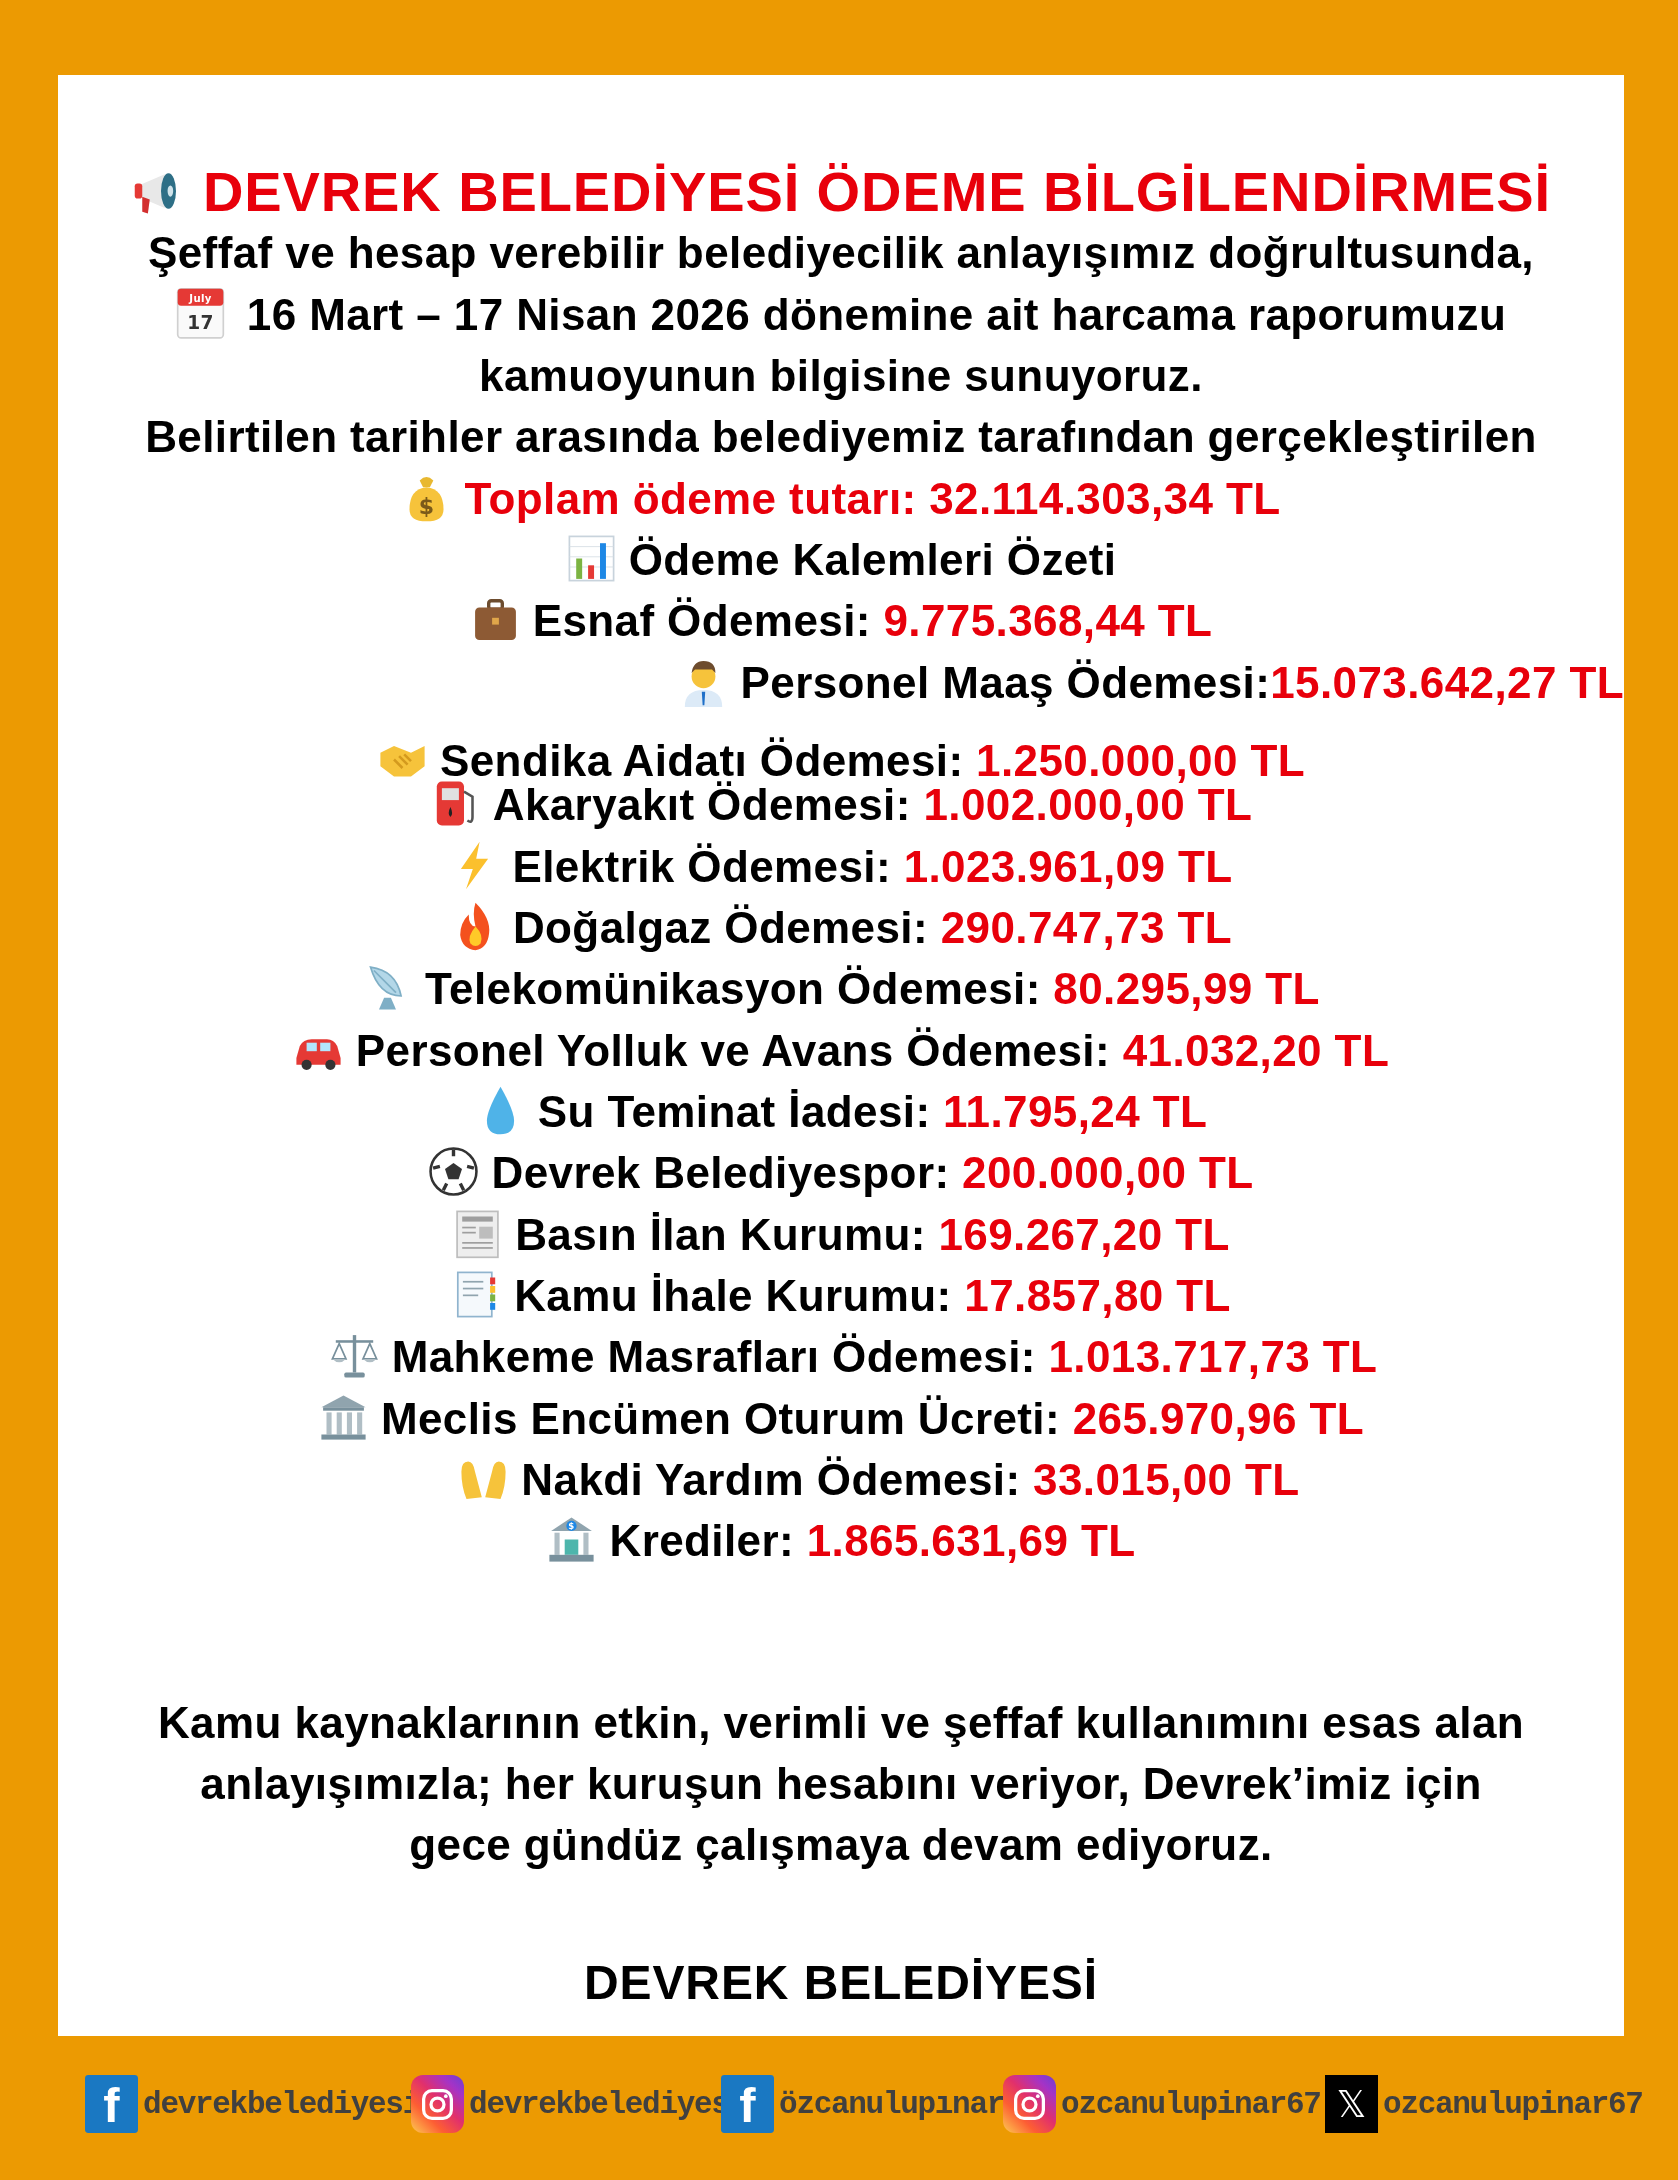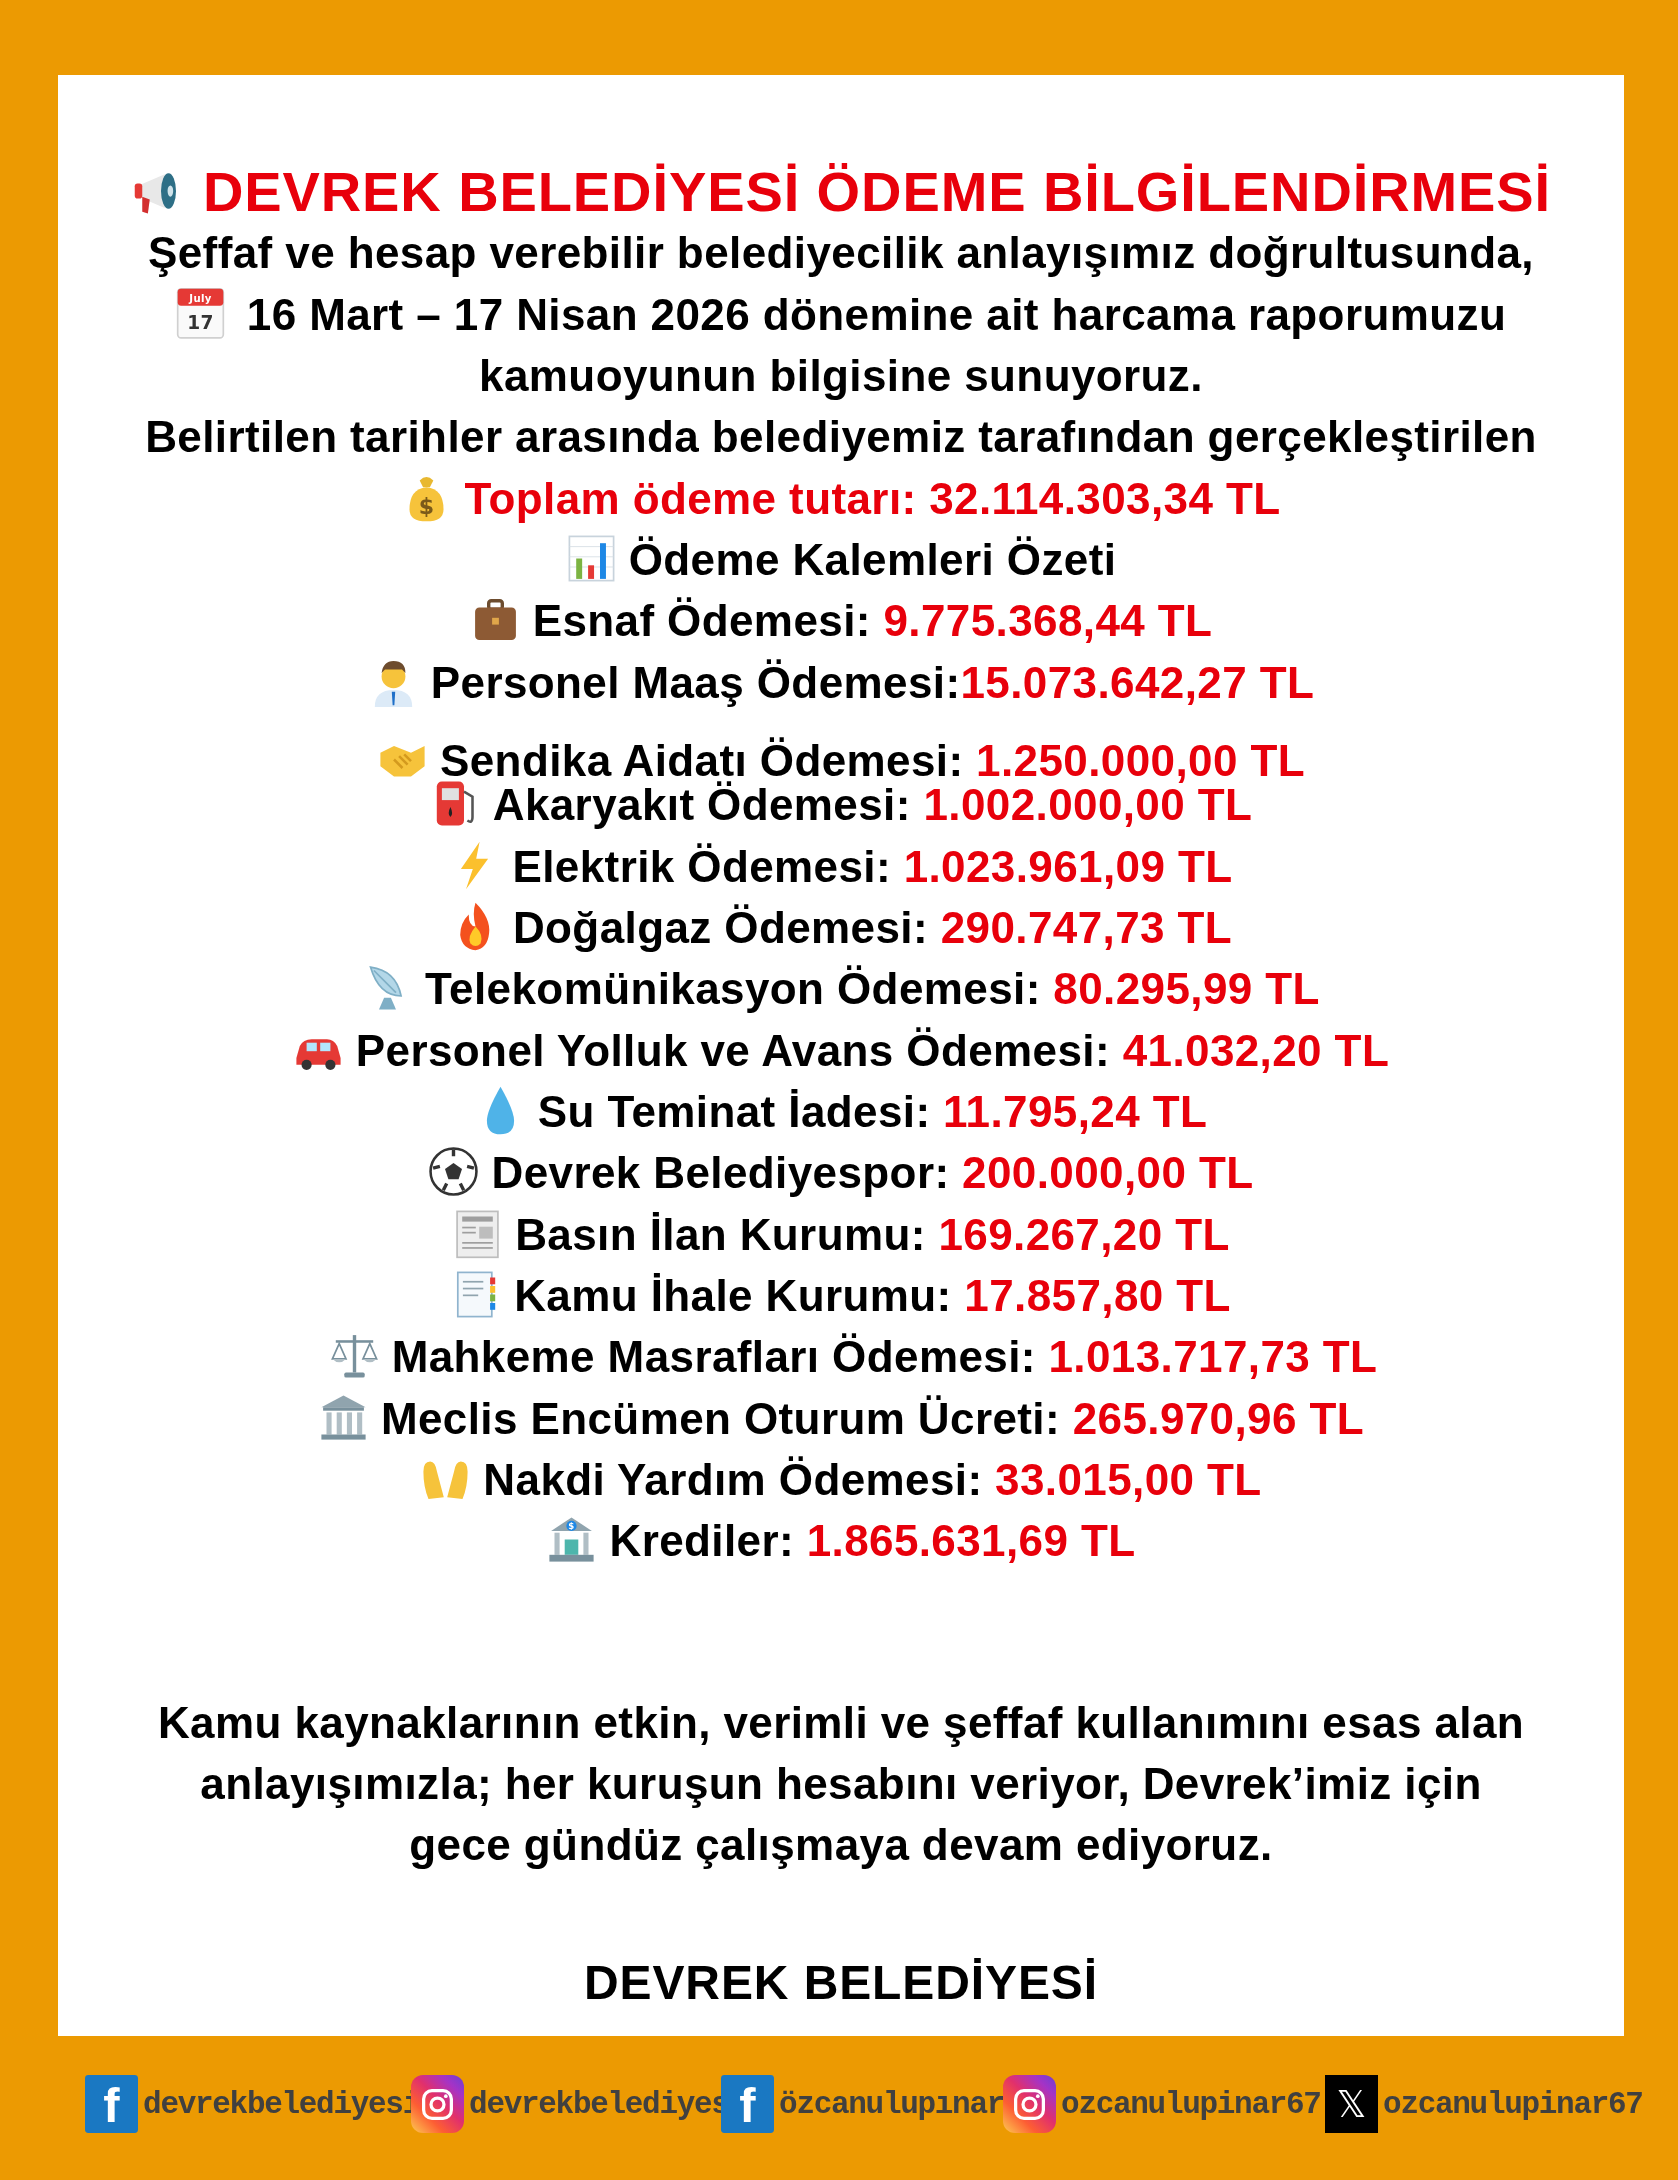--- a/index.html
+++ b/index.html
@@ -108,21 +108,21 @@
     </span><span>Ödeme Kalemleri Özeti</span>
   </div>
 
   <div class="line" style="top:515px;">
     <span class="emoji"><svg viewBox="0 0 60 60">
           <rect x="22" y="8" width="16" height="10" rx="3" fill="none" stroke="#6D4C2E" stroke-width="4"></rect>
           <rect x="6" y="16" width="48" height="38" rx="5" fill="#8D5A34"></rect>
           <rect x="26" y="28" width="8" height="8" fill="#E0A64A"></rect>
         </svg></span><span>Esnaf Ödemesi:</span> <span class="red">9.775.368,44 TL</span>
   </div>
-  <div class="line" style="top:577px;">
+  <div class="line" style="top:577px;text-align:right;">
     <span class="emoji"><svg viewBox="0 0 60 60">
           <path d="M8 60 Q8 40 30 40 Q52 40 52 60 Z" fill="#DCEAF7"></path>
           <path d="M28 42 L32 42 L31 58 L29 58 Z" fill="#1E6FC8"></path>
           <circle cx="30" cy="24" r="14" fill="#F6C33B"></circle>
           <path d="M16 20 Q18 6 30 6 Q44 6 44 20 L40 16 L20 16 Z" fill="#6D4C2E"></path>
         </svg></span><span>Personel Maaş Ödemesi:</span><span class="red">15.073.642,27 TL</span>
   </div>
   <div class="line" style="top:638px;margin-top:17px;">
     <span class="emoji"><svg viewBox="0 0 60 60">
           <path d="M4 22 L20 14 L40 22 L56 14 L56 38 L40 50 L20 50 L4 38 Z" fill="#F6C33B"></path>
@@ -214,21 +214,21 @@
     <span class="emoji"><svg viewBox="0 0 60 60">
           <path d="M4 18 L30 4 L56 18 Z" fill="#90A4AE"></path>
           <rect x="6" y="18" width="48" height="4" fill="#78909C"></rect>
           <rect x="10" y="24" width="6" height="26" fill="#B0BEC5"></rect>
           <rect x="22" y="24" width="6" height="26" fill="#B0BEC5"></rect>
           <rect x="34" y="24" width="6" height="26" fill="#B0BEC5"></rect>
           <rect x="46" y="24" width="6" height="26" fill="#B0BEC5"></rect>
           <rect x="4" y="50" width="52" height="6" fill="#78909C"></rect>
         </svg></span><span>Meclis Encümen Oturum Ücreti:</span> <span class="red">265.970,96 TL</span>
   </div>
-  <div class="line" style="top:1374px;">
+  <div class="line" style="top:1374px;padding-left:38px;">
     <span class="emoji"><svg viewBox="0 0 60 60">
           <path d="M4 22 Q4 10 12 10 Q18 10 20 22 L28 52 L10 54 Q4 40 4 22 Z" fill="#F6C33B"></path>
           <path d="M56 22 Q56 10 48 10 Q42 10 40 22 L32 52 L50 54 Q56 40 56 22 Z" fill="#F6C33B"></path>
         </svg></span><span>Nakdi Yardım Ödemesi:</span> <span class="red">33.015,00 TL</span>
   </div>
   <div class="line" style="top:1435px;">
     <span class="emoji"><svg viewBox="0 0 60 60" style="font-size:52px">
           <path d="M6 20 L30 4 L54 20 Z" fill="#90A4AE"></path>
           <circle cx="30" cy="14" r="6" fill="#1E88E5"></circle>
           <text x="30" y="18" font-size="10" text-anchor="middle" fill="#fff" font-family="DejaVu Sans, sans-serif">$</text>

